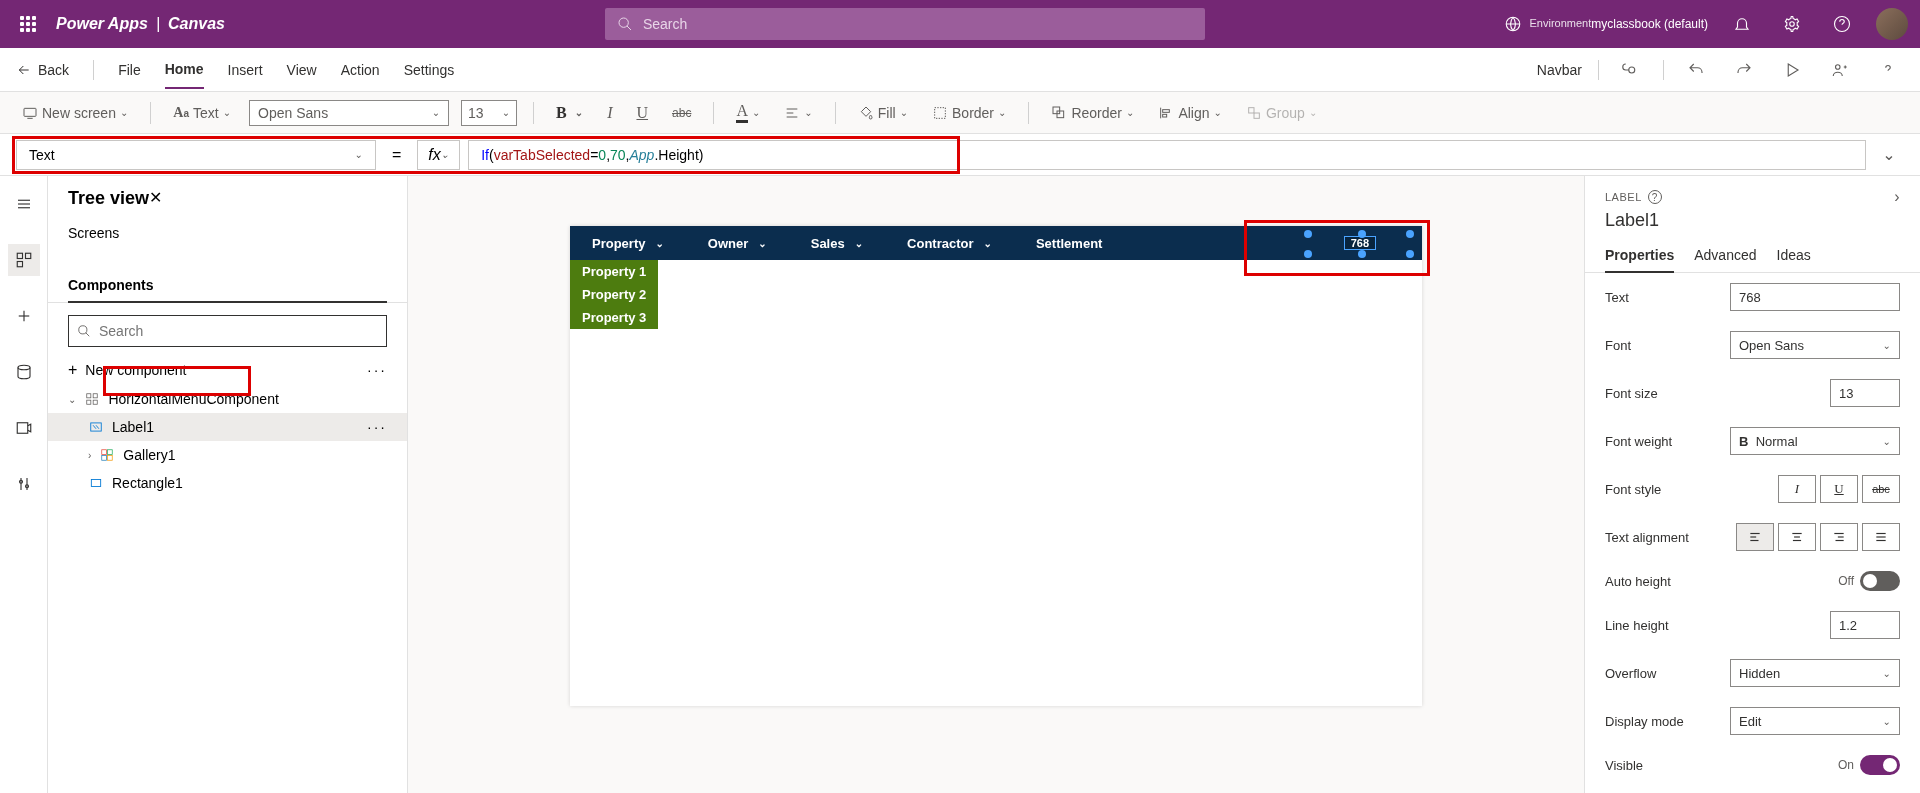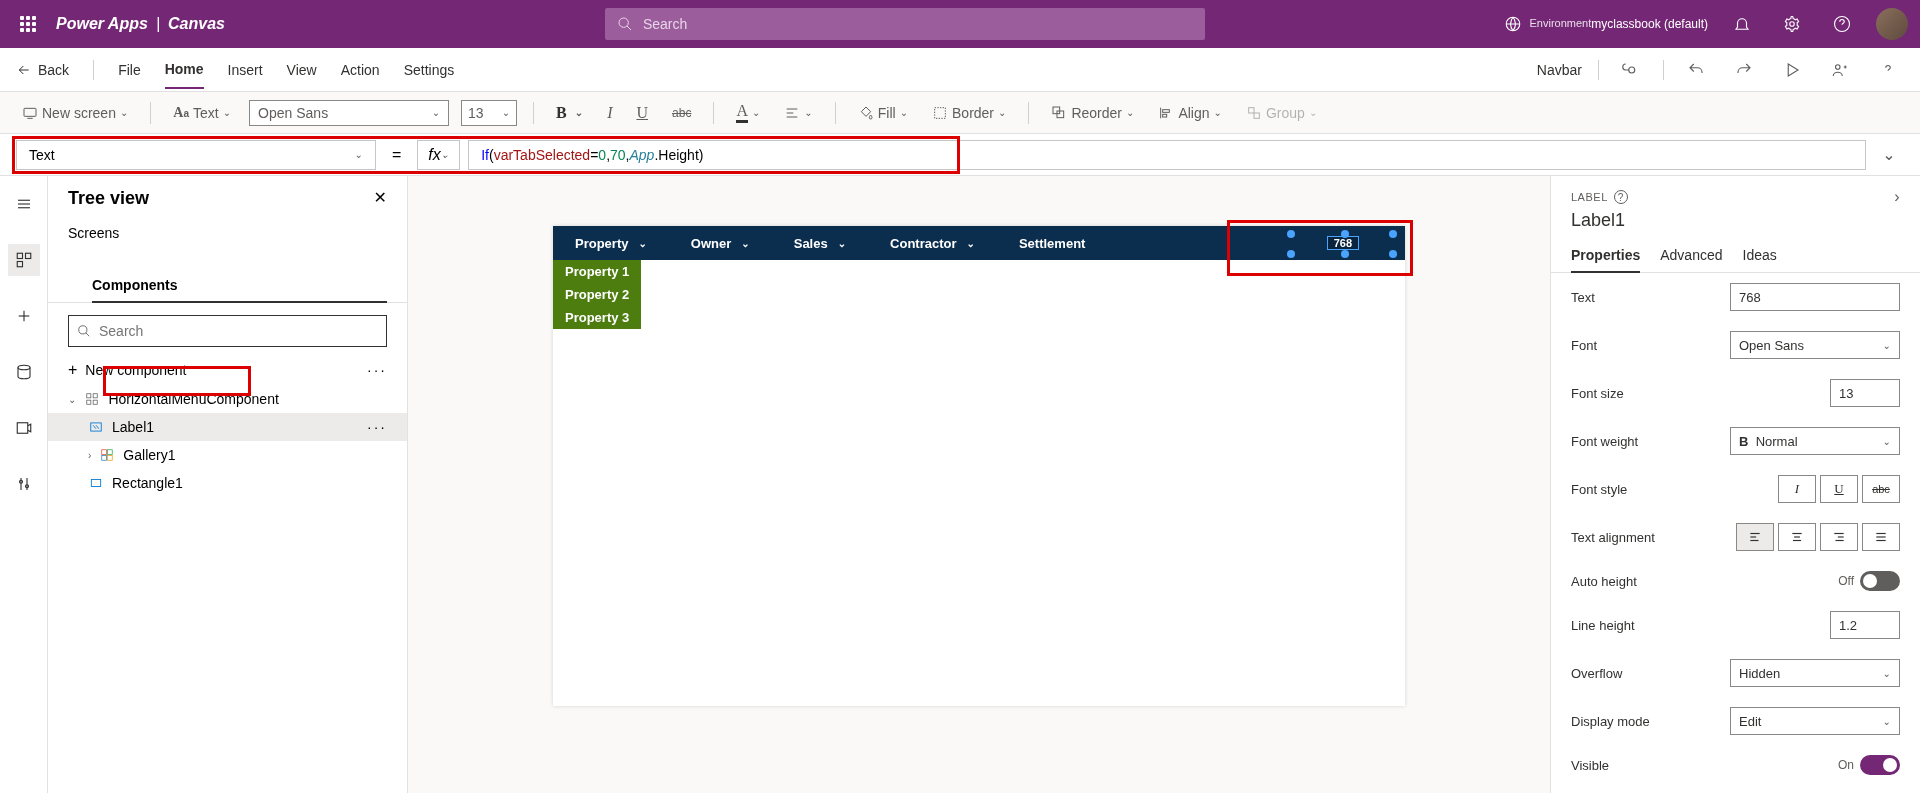--- a/index.html
+++ b/index.html
@@ -55,25 +55,25 @@
 .main { display: flex; height: calc(793px - 48px - 44px - 42px - 42px); background: #faf9f8; }
 
 
 .rail { width: 48px; border-right: 1px solid #e1e1e1; background: #fff; display: flex; flex-direction: column; align-items: center; padding-top: 12px; gap: 24px; }
 .rail-btn { width: 32px; height: 32px; display: flex; align-items: center; justify-content: center; cursor: pointer; }
 .rail-btn svg { width: 18px; height: 18px; fill: none; stroke: #323130; stroke-width: 1.5; }
 .rail-btn.active { background: #edebe9; }
 
 
 .tree-panel { width: 360px; background: #fff; border-right: 1px solid #e1e1e1; padding: 12px 0; position: relative; }
-.tree-head { display: flex; justify-content: space-between; padding: 0 20px 8px; }
+.tree-head { display: flex; justify-content: flex-start; padding: 0 20px 8px; }
 .tree-head h3 { font-size: 18px; font-weight: 600; }
 .tree-tabs { display: flex; gap: 20px; padding: 0 20px; border-bottom: 1px solid #e1e1e1; font-size: 14px; flex-direction: column; }
 .tree-tab { padding: 8px 0; cursor: pointer; }
-.tree-tab.active { border-bottom: 2px solid #323130; font-weight: 600; margin-bottom: -1px; margin-left: 24px; }
+.tree-tab.active { border-bottom: 2px solid #323130; font-weight: 600; margin-bottom: -1px; }
 .tree-search { margin: 12px 20px 8px; border: 1px solid #323130; height: 32px; display: flex; align-items: center; padding: 0 8px; gap: 8px; }
 .tree-search input { border: none; outline: none; flex: 1; font-size: 14px; }
 .new-comp-row { display: flex; align-items: center; justify-content: space-between; padding: 6px 20px; font-size: 14px; }
 .new-comp { display: flex; align-items: center; gap: 8px; cursor: pointer; }
 .more { cursor: pointer; letter-spacing: 2px; }
 .tree-node { display: flex; align-items: center; padding: 6px 20px; font-size: 14px; gap: 8px; cursor: pointer; }
 .tree-node.lvl1 { padding-left: 40px; }
 .tree-node.selected { background: #edebe9; }
 .node-icon { width: 16px; height: 16px; display: inline-flex; align-items: center; justify-content: center; }
 .caret { font-size: 10px; color: #605e5c; }
@@ -85,21 +85,21 @@
 .navbar-menu { height: 34px; background: #0b2d4e; display: flex; align-items: center; color: #fff; font-size: 13px; font-weight: 600; position: relative; }
 .navbar-item { padding: 16px 22px; display: flex; align-items: center; gap: 10px; height: 100%; cursor: pointer; }
 .navbar-item .chev { color: #fff; }
 .dropdown-items { position: absolute; top: 34px; left: 0; background: #4d7c0f; color: #fff; font-size: 13px; font-weight: 600; }
 .dd-item { padding: 4px 12px; }
 .sel-label { position: absolute; right: 46px; top: 10px; border: 1px solid #4aa3ff; color: #fff; font-size: 11px; padding: 0 6px; background: rgba(0,0,0,0.2); }
 .sel-handle { width: 8px; height: 8px; background: #4aa3ff; border-radius: 50%; position: absolute; }
 .redbox-canvas { position: absolute; border: 3px solid #d00; right: -8px; top: -6px; width: 186px; height: 56px; pointer-events: none; }
 
 
-.props-panel { width: 370px; background: #fff; border-left: 1px solid #e1e1e1; padding: 12px 0; font-size: 13px; color: #323130; overflow-y: auto; }
+.props-panel { width: 336px; background: #fff; border-left: 1px solid #e1e1e1; padding: 12px 0; font-size: 13px; color: #323130; overflow-y: auto; }
 .props-head { padding: 0 20px 4px; font-size: 11px; color: #605e5c; letter-spacing: 0.5px; display: flex; align-items: center; justify-content: space-between; }
 .props-head-left { display: flex; align-items: center; gap: 6px; }
 .props-name { padding: 0 20px 8px; font-size: 18px; font-weight: 400; }
 .props-tabs { display: flex; gap: 20px; padding: 0 20px; border-bottom: 1px solid #e1e1e1; font-size: 14px; }
 .props-tab { padding: 8px 0; cursor: pointer; }
 .props-tab.active { border-bottom: 2px solid #323130; font-weight: 600; margin-bottom: -1px; }
 .prop-row { display: flex; align-items: center; justify-content: space-between; padding: 10px 20px; }
 .prop-input { border: 1px solid #8a8886; height: 28px; width: 170px; padding: 0 8px; display: flex; align-items: center; justify-content: space-between; background: #fff; font-size: 13px; }
 .prop-input.small { width: 70px; }
 .btn-row { display: flex; gap: 4px; }

